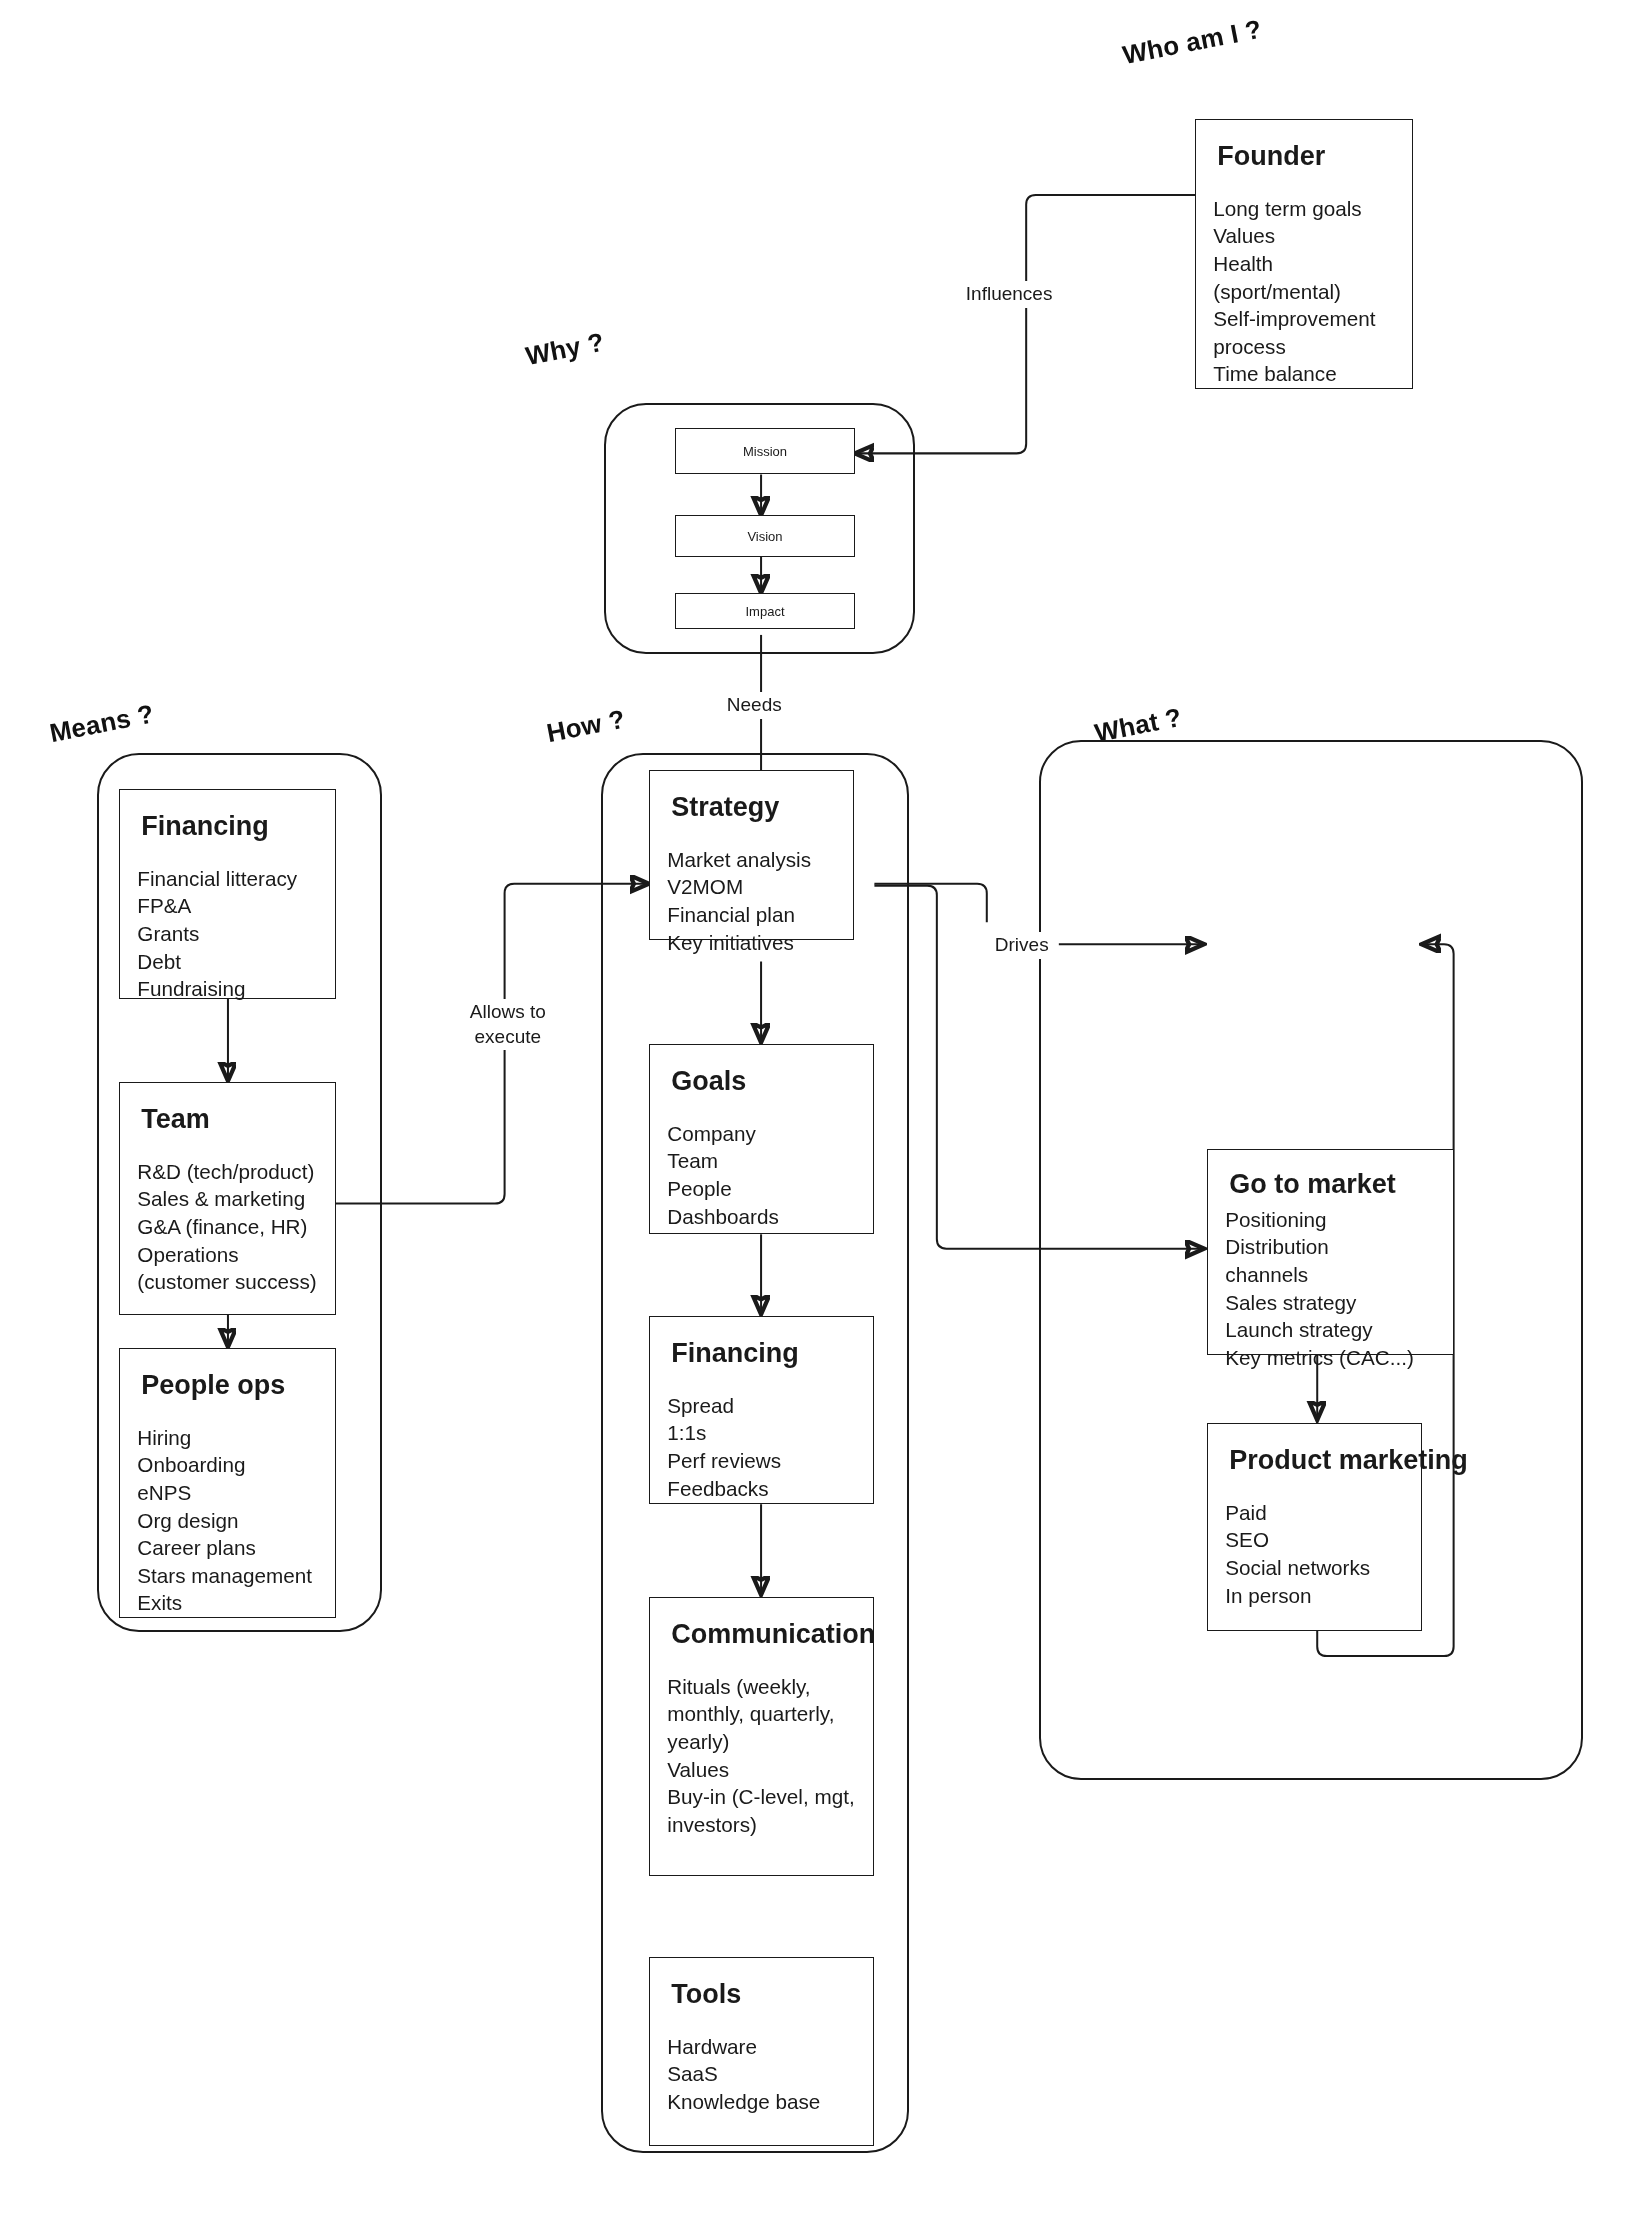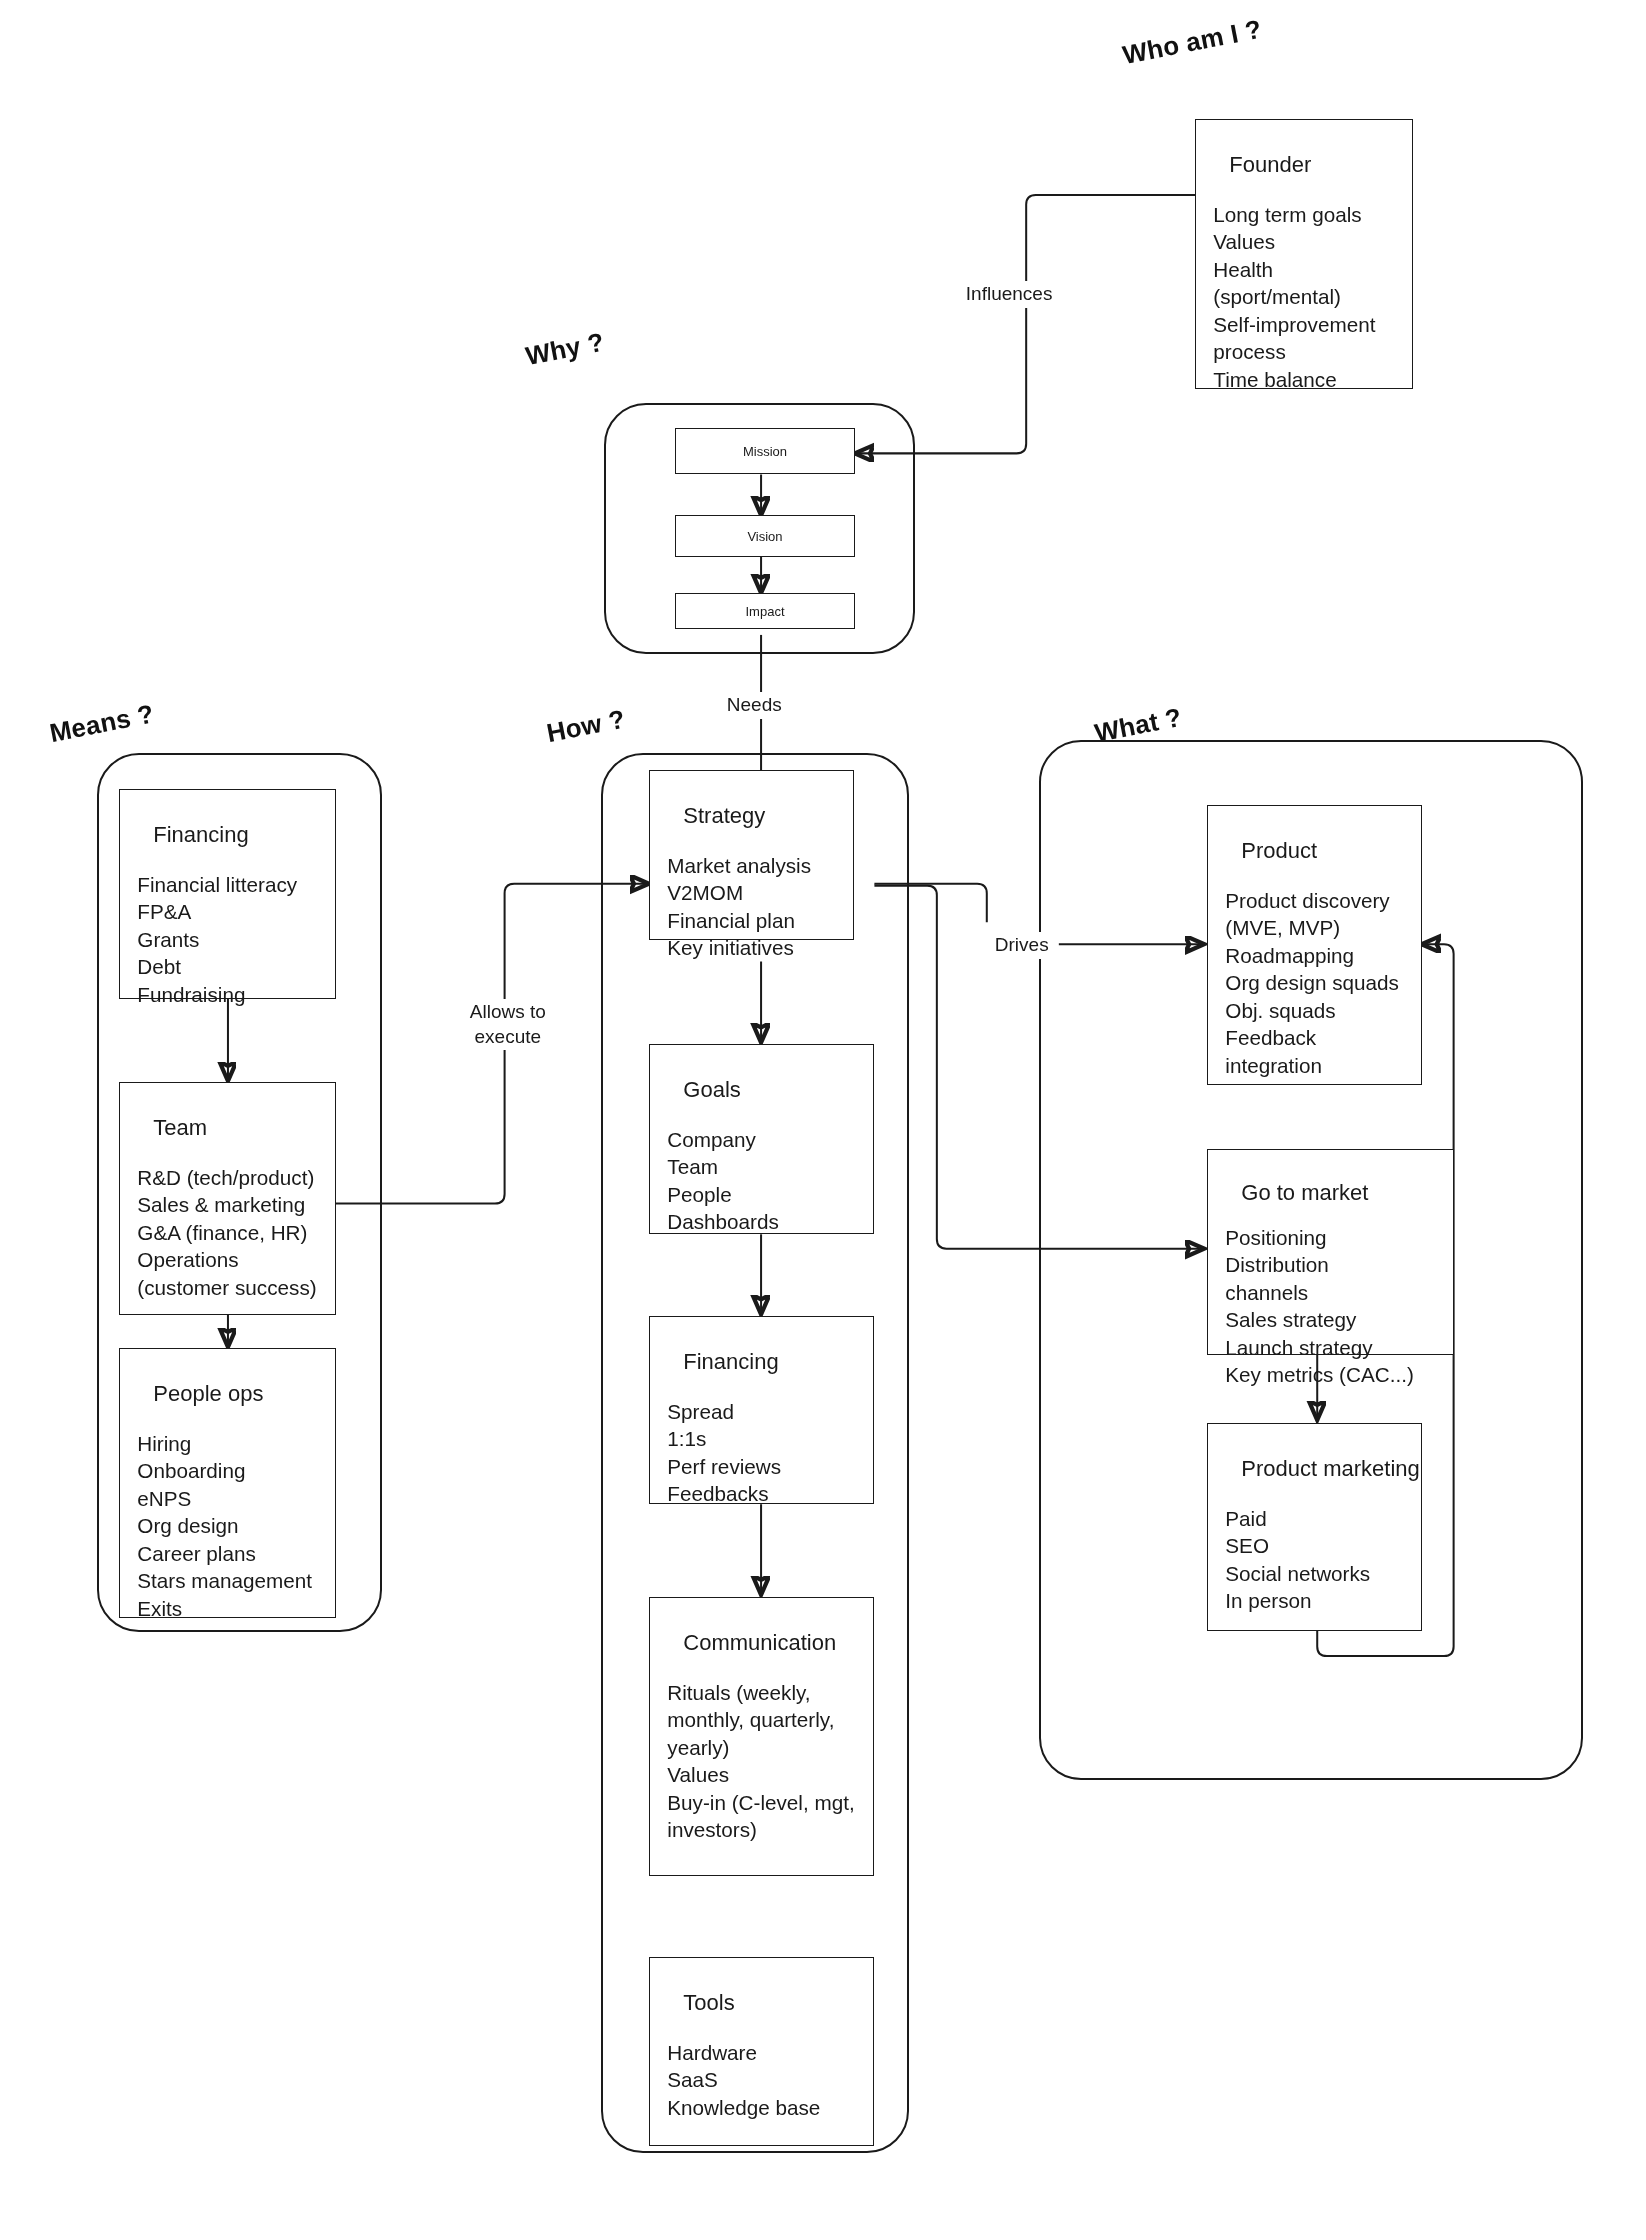--- a/index.html
+++ b/index.html
@@ -35,24 +35,24 @@
   }
   
   .card{
     position:absolute;
     border:1.9px solid #1a1a1a;
     background:#ffffff;
     box-sizing:border-box;
     padding:15.4px 17.3px 11.5px 17.3px;
   }
   .card .title{
-    font-weight:normal;
-    font-size:22px;
+    font-weight:bold;
+    font-size:27px;
     line-height:1.28;
-    margin:16px;
+    margin:4px;
     white-space:nowrap;
   }
   .card .items{
     font-size:20.7px;
     line-height:1.33;
     margin-top:21px;
     white-space:pre-line;
   }
   .card.tight .items{ margin-top:0; }
   
@@ -227,30 +227,20 @@
 investors)</div>
   </div>
 
   <div class="card" style="left:649px; top:1957px; width:225px; height:189px;">
     <div class="title">Tools</div>
     <div class="items">Hardware
 SaaS
 Knowledge base</div>
   </div>
 
-  <div class="card" style="left:1207px; top:805px; width:215px; height:280px;">
-    <div class="title">Product</div>
-    <div class="items">Product discovery
-(MVE, MVP)
-Roadmapping
-Org design squads
-Obj. squads
-Feedback
-integration</div>
-  </div>
 
   <div class="card tight" style="left:1207px; top:1149px; width:247px; height:206px; padding-top:13.4px;">
     <div class="title">Go to market</div>
     <div class="items">Positioning
 Distribution
 channels
 Sales strategy
 Launch strategy
 Key metrics (CAC...)</div>
   </div>

